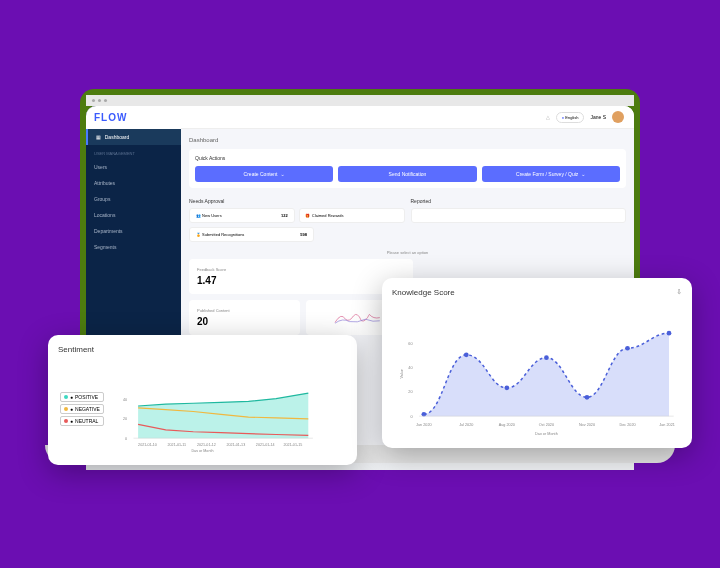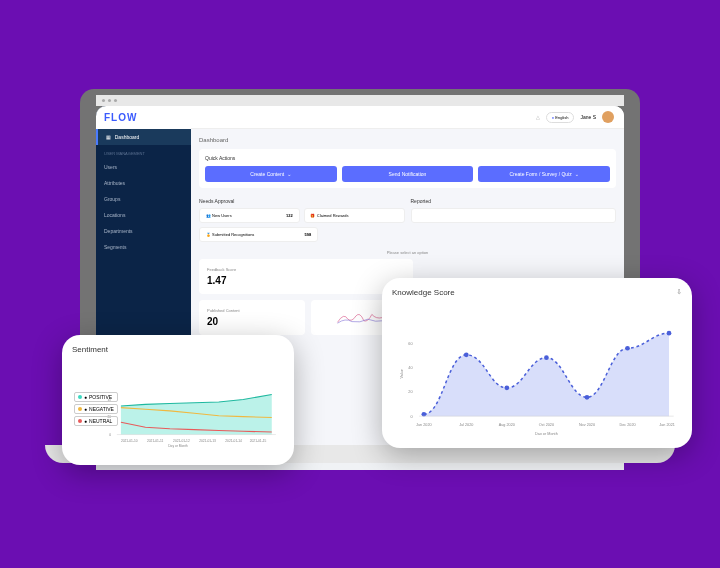--- a/index.html
+++ b/index.html
@@ -1,17 +1,17 @@
 <!DOCTYPE html>
 <html><head>
 <meta charset="utf-8">
 <style>
 *{margin:0;padding:0;box-sizing:border-box;font-family:-apple-system,BlinkMacSystemFont,sans-serif}
 body{background:#6b0eb2;width:720px;height:568px;border-radius:24px;display:flex;align-items:center;justify-content:center;position:relative;overflow:hidden}
-.laptop{width:560px;height:370px;background:#737373;border-radius:14px 14px 0 0;padding:6px 16px 0;position:relative;margin-top:-20px}
+.laptop{width:560px;height:370px;background:#4d7c0f;border-radius:14px 14px 0 0;padding:6px 6px 0;position:relative;margin-top:-20px}
 .screen{width:100%;height:100%;background:#f0f2f5;border-radius:10px 10px 0 0;overflow:hidden;position:relative}
 .laptop-base{width:630px;height:18px;background:#e8e8e8;border-radius:0 0 20px 20px;position:absolute;bottom:105px;left:45px}
 .dots{display:flex;gap:3px;padding:4px 6px;background:#e8e8e8}
 .dot{width:3px;height:3px;border-radius:50%;background:#aaa}
 .app{display:flex;height:calc(100% - 11px);background:#f5f6fa}
 .sidebar{width:95px;background:#0b2447;color:#fff;font-size:5px}
 .logo{background:#fff;color:#3b5bfd;font-weight:900;font-size:10px;padding:6px 8px;letter-spacing:1px}
 .side-item{padding:5px 8px;display:flex;align-items:center;gap:4px;color:#a8b5c8}
 .side-item.active{background:#1a3a5c;color:#fff;border-left:2px solid #4a7bff}
 .side-header{padding:6px 8px 3px;font-size:4px;color:#5a7090;text-transform:uppercase}
@@ -29,22 +29,22 @@
 .two-col{display:flex;gap:6px}
 .col{flex:1}
 .approval-row{display:flex;gap:4px;margin-bottom:4px}
 .approval-item{flex:1;background:#fff;border:1px solid #eee;border-radius:3px;padding:4px 6px;font-size:4px;display:flex;align-items:center;justify-content:space-between}
 .approval-item span.num{font-weight:700}
 .sub-title{font-size:5px;color:#333;margin:4px 0}
 .metric-card{background:#fff;border-radius:4px;padding:8px;text-align:left}
 .metric-val{font-size:10px;font-weight:700}
 .metric-lbl{font-size:4px;color:#888;margin-bottom:3px}
 .mini-chart{height:20px;display:flex;align-items:flex-end;gap:1px;justify-content:center;padding-top:4px}
-.float-card{position:absolute;background:#fff;border-radius:18px;box-shadow:0 8px 30px rgba(0,0,0,0.3);padding:10px}
-.sentiment-card{left:62px;top:335px;width:232px;height:130px}
+.float-card{position:absolute;background:#fff;border-radius:10px;box-shadow:0 8px 30px rgba(0,0,0,0.3);padding:10px}
+.sentiment-card{left:48px;top:335px;width:309px;height:130px}
 .knowledge-card{right:28px;top:278px;width:310px;height:170px}
 .card-title{font-size:8px;color:#333;margin-bottom:6px}
 .chart-area{position:relative;width:100%;height:calc(100% - 18px)}
 svg{width:100%;height:100%}
 .sentiment-legend{position:absolute;left:2px;top:35%;font-size:5px}
 .leg-item{border:1px solid #ccc;padding:1px 3px;margin-bottom:2px;border-radius:2px;display:flex;align-items:center;gap:2px}
 .leg-dot{width:4px;height:4px;border-radius:50%}
 .axis-label{font-size:4px;fill:#888}
 .chevron{font-size:5px}
 .download-icon{position:absolute;right:10px;top:10px;font-size:7px;color:#888}

